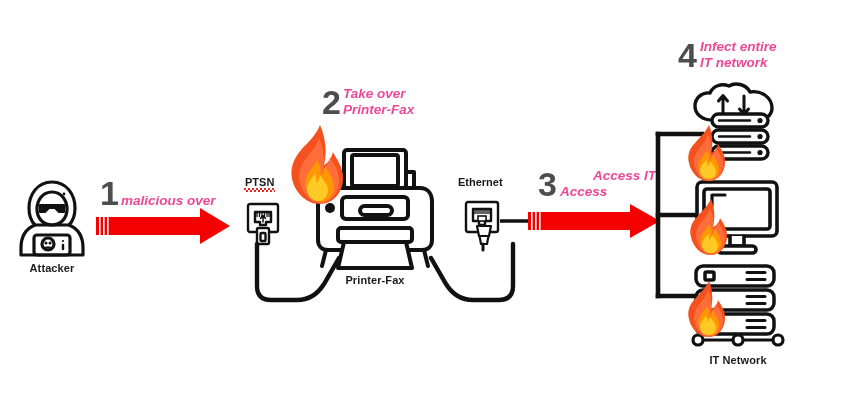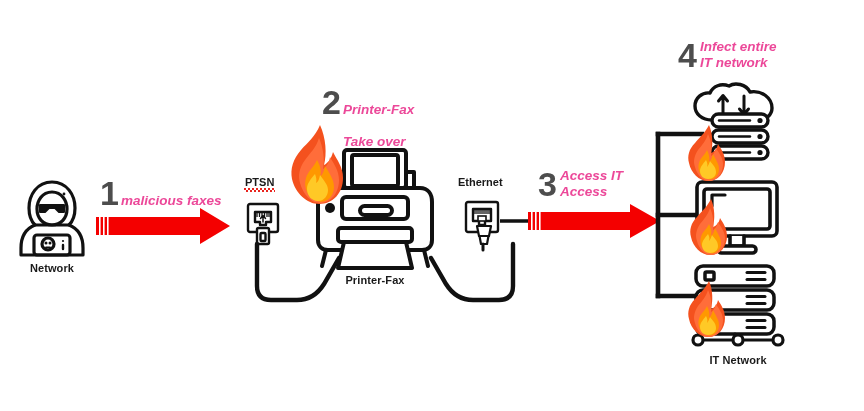--- a/index.html
+++ b/index.html
@@ -70,28 +70,28 @@
     background-position:0 0, 2px 0;
   }
   svg{display:block;overflow:visible;}
 </style>
 </head>
 <body>
 
 <div id="stage">
 
   <div class="step-num" style="left:100px;top:176px;">1</div>
-  <div class="step-label" style="left:121px;top:193px;">malicious faxes</div>
+  <div class="step-label" style="left:121px;top:193px;">malicious over</div>
 
   <div class="step-num" style="left:322px;top:85px;">2</div>
-  <div class="step-label" style="left:343px;top:86px;margin-top:48px;">Take over</div>
+  <div class="step-label" style="left:343px;top:86px;">Take over</div>
   <div class="step-label" style="left:343px;top:102px;">Printer-Fax</div>
 
   <div class="step-num" style="left:538px;top:167px;">3</div>
-  <div class="step-label" style="left:560px;top:168px;">Access IT</div>
+  <div class="step-label" style="left:593px;top:168px;">Access IT</div>
   <div class="step-label" style="left:560px;top:184px;">Access</div>
 
   <div class="step-num" style="left:678px;top:38px;">4</div>
   <div class="step-label" style="left:700px;top:39px;">Infect entire</div>
   <div class="step-label" style="left:700px;top:55px;">IT network</div>
 
   <div class="node" style="left:16px;top:178px;width:72px;height:82px;">
     <svg width="72" height="82" viewBox="0 0 72 82">
       <g fill="none" stroke="#111111" stroke-width="3.2" stroke-linecap="round" stroke-linejoin="round">
 
@@ -110,21 +110,21 @@
         <circle cx="34" cy="65" r="1.5" fill="#111111" stroke="none"></circle>
         <path d="M30 69.5 L34 69.5" stroke-width="2"></path>
 
         <circle cx="47" cy="63" r="1.1" fill="#111111" stroke="none"></circle>
         <path d="M47 67 L47 71" stroke-width="2.4"></path>
 
         <circle cx="48" cy="16" r="1.4" fill="#111111" stroke="none"></circle>
       </g>
     </svg>
   </div>
-  <div class="caption" style="left:6px;top:262px;width:92px;">Network</div>
+  <div class="caption" style="left:6px;top:262px;width:92px;">Attacker</div>
 
   <div class="node" style="left:96px;top:206px;width:134px;height:40px;">
     <svg width="134" height="40" viewBox="0 0 134 40">
 
       <path d="M0 11 L104 11 L104 2 L134 20 L104 38 L104 29 L0 29 Z" fill="#f40000"></path>
 
       <rect x="3" y="10" width="1.6" height="20" fill="#ffffff"></rect>
       <rect x="7" y="10" width="1.6" height="20" fill="#ffffff"></rect>
       <rect x="11" y="10" width="1.6" height="20" fill="#ffffff"></rect>
     </svg>

